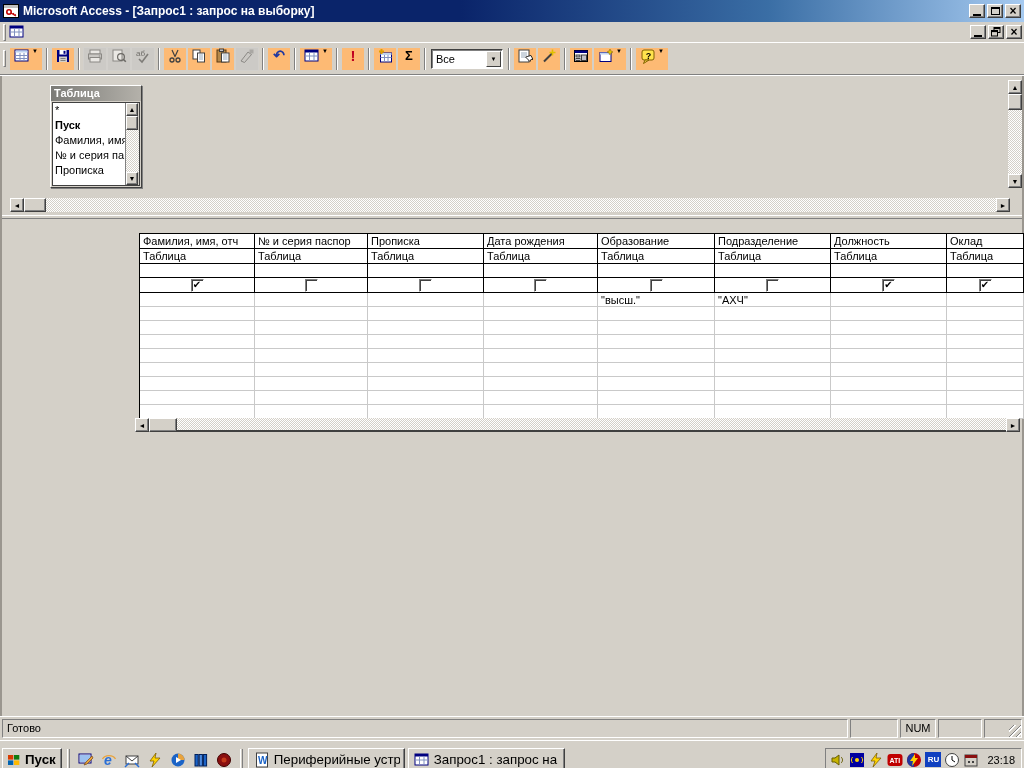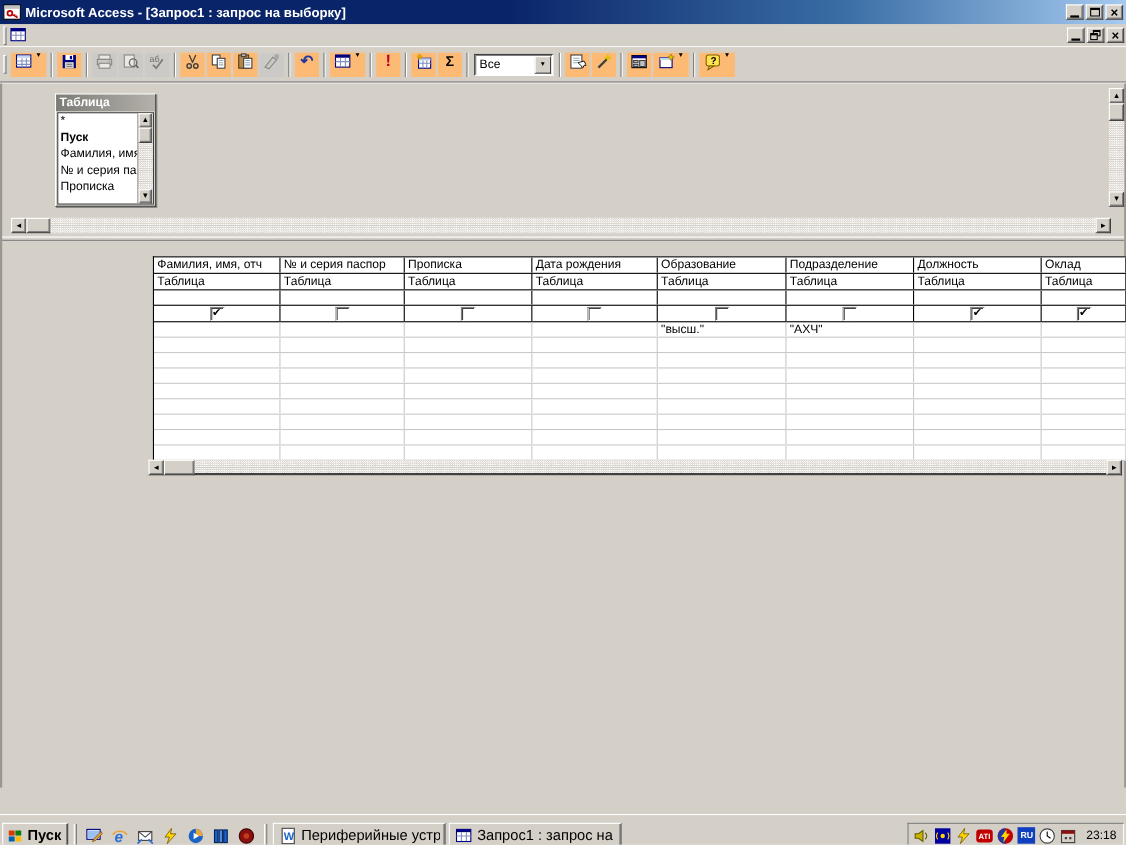--- a/index.html
+++ b/index.html
@@ -576,20 +576,29 @@
       </div>
 
     <div class="hscroll grid-hscroll">
       <span class="sb-btn">◄</span>
       <span class="sb-thumb"></span>
       <span class="sb-track"></span>
       <span class="sb-btn">►</span>
     </div>
   </div>
 
+  <div class="statusbar">
+    <span class="sb-panel sb-msg">Готово</span>
+    <span class="sb-panel sb-sm1"></span>
+    <span class="sb-panel sb-num">NUM</span>
+    <span class="sb-panel sb-sm2"></span>
+    <span class="sb-panel sb-sm3">
+        <span class="sb-grip"></span>
+      </span>
+  </div>
 
   <div class="taskbar">
     <button class="start-btn">
       <span class="ql-icon">
           <svg width="16" height="16" viewBox="0 0 16 16">
             <rect x="2" y="3" width="5.3" height="4.6" fill="#d83b01"></rect>
             <rect x="8" y="3" width="5.3" height="4.6" fill="#107c10"></rect>
             <rect x="2" y="8.4" width="5.3" height="4.6" fill="#0063b1"></rect>
             <rect x="8" y="8.4" width="5.3" height="4.6" fill="#ffb900"></rect>
           </svg>

